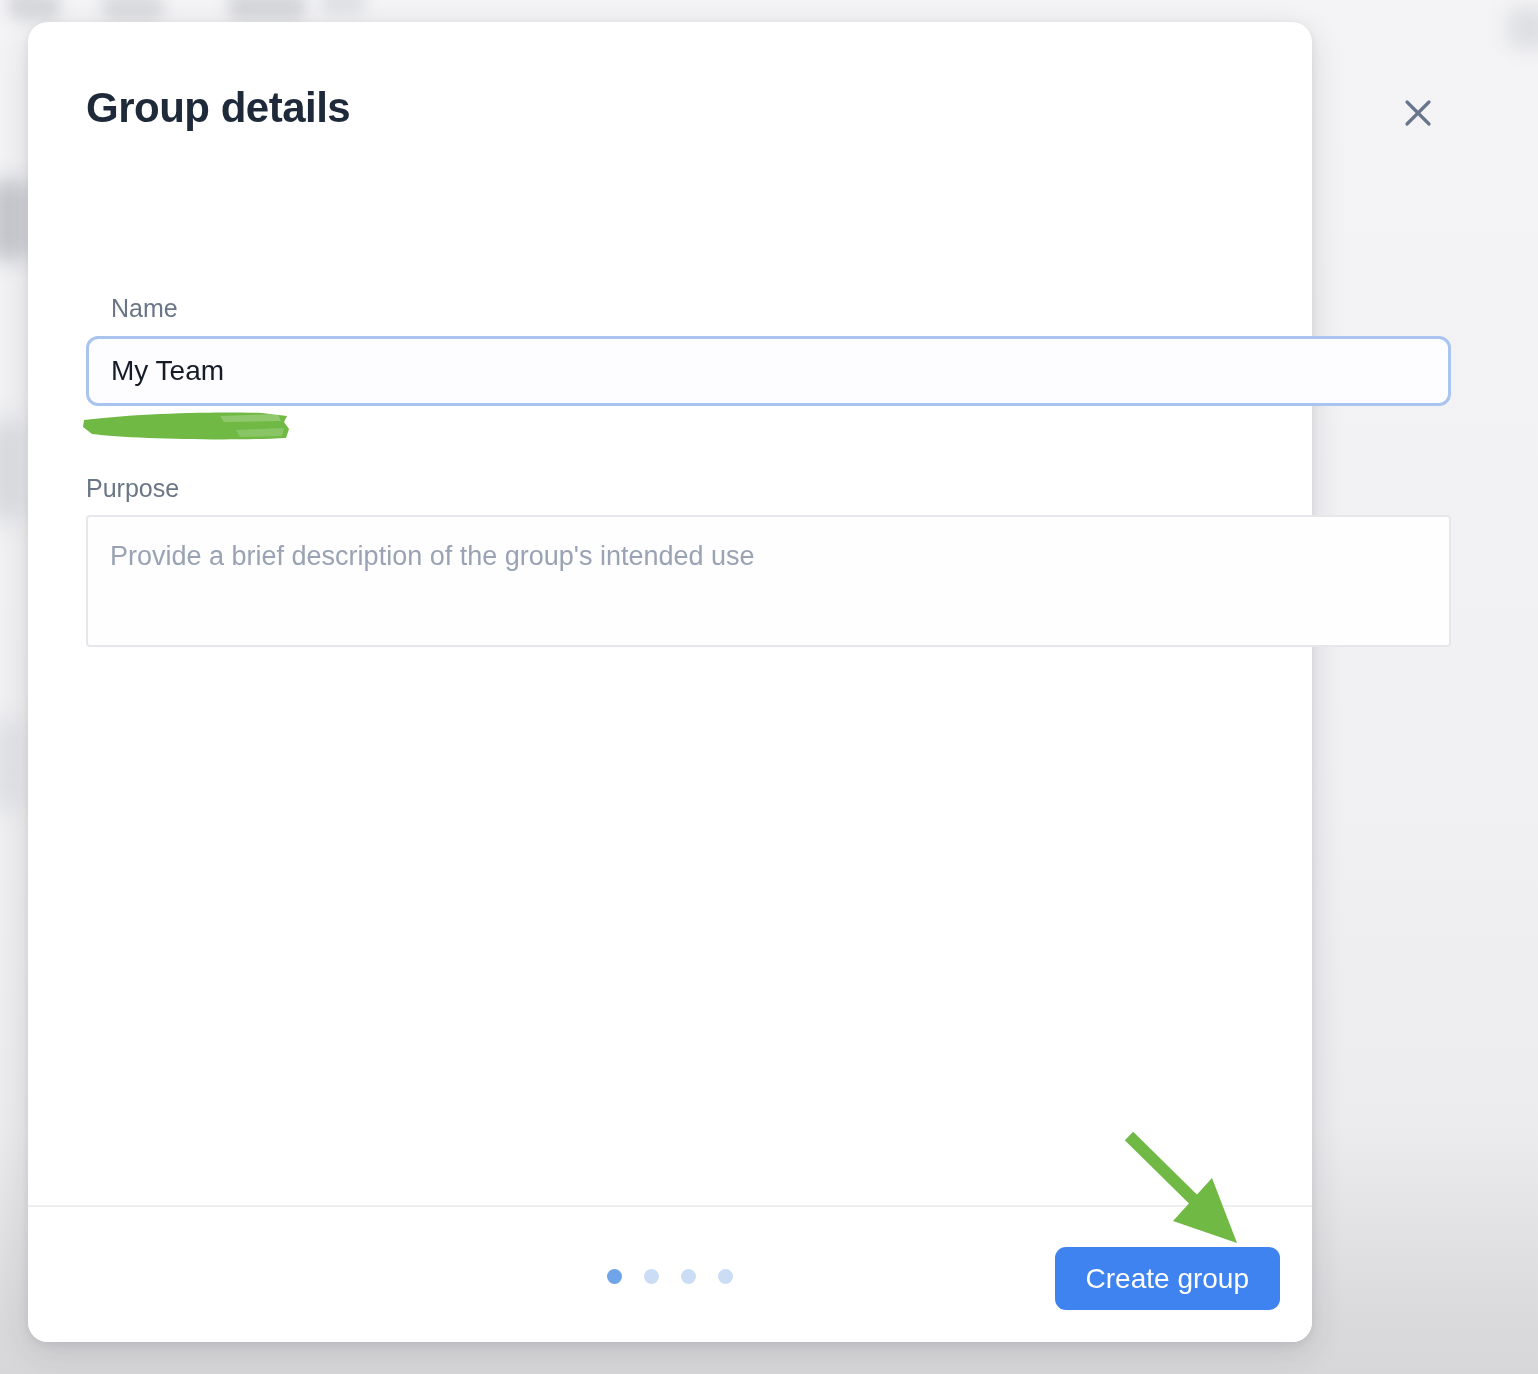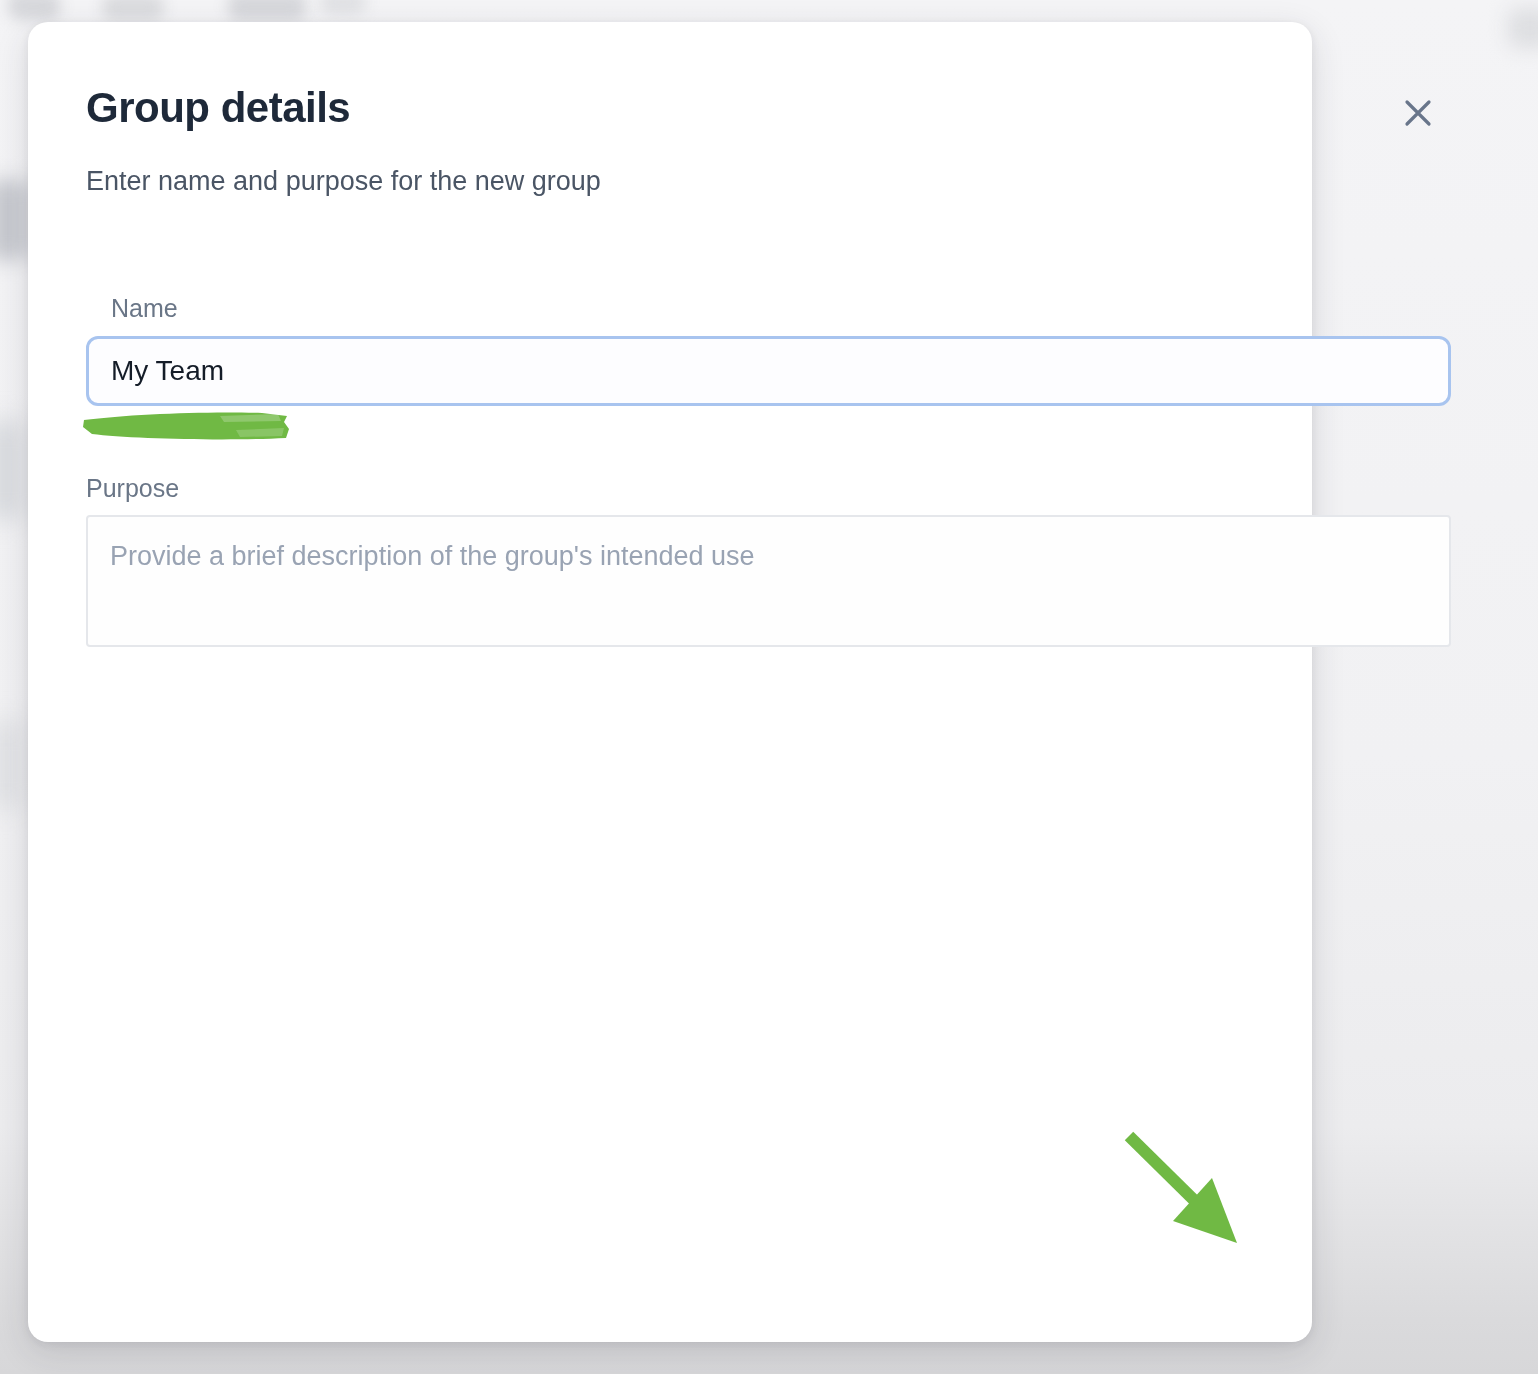--- a/index.html
+++ b/index.html
@@ -96,28 +96,36 @@
 
   <div class="modal">
     <div class="modal-title">Group details</div>
     <button class="close-btn" aria-label="Close">
       <span>
         <svg width="30" height="30" viewBox="0 0 30 30">
           <path d="M4 4 L26 26 M26 4 L4 26" stroke="#68758A" stroke-width="3.2" stroke-linecap="round"></path>
         </svg>
       </span>
     </button>
-    <div class="modal-subtitle">Enter name and purpose for the new group</div>
 
     <label class="field-label label-name">Name</label>
     <input class="name-input" type="text" value="My Team" style="">
 
     <label class="field-label label-purpose">Purpose</label>
     <textarea class="purpose-textarea" placeholder="Provide a brief description of the group's intended use" style=""></textarea>
 
+    <div class="modal-footer">
+      <div class="dots">
+          <span class="dot active"></span>
+          <span class="dot"></span>
+          <span class="dot"></span>
+          <span class="dot"></span>
+        </div>
+      <button class="create-btn">Create group</button>
+    </div>
   </div>
 
   <svg class="annot" width="1538" height="1374" viewBox="0 0 1538 1374">
 
     <g>
       <path class="green" d="M84 420 C 130 414, 210 411, 262 413 L 287 416 L 284 422
            L 289 429 L 286 438 C 230 441, 130 439, 92 434 L 83 427 Z"></path>
       <path d="M220 416 L 278 414 L 281 421 L 224 422 Z" fill="#ffffff" opacity="0.22"></path>
       <path d="M236 430 L 284 428 L 282 436 L 240 437 Z" fill="#ffffff" opacity="0.18"></path>
     </g>

